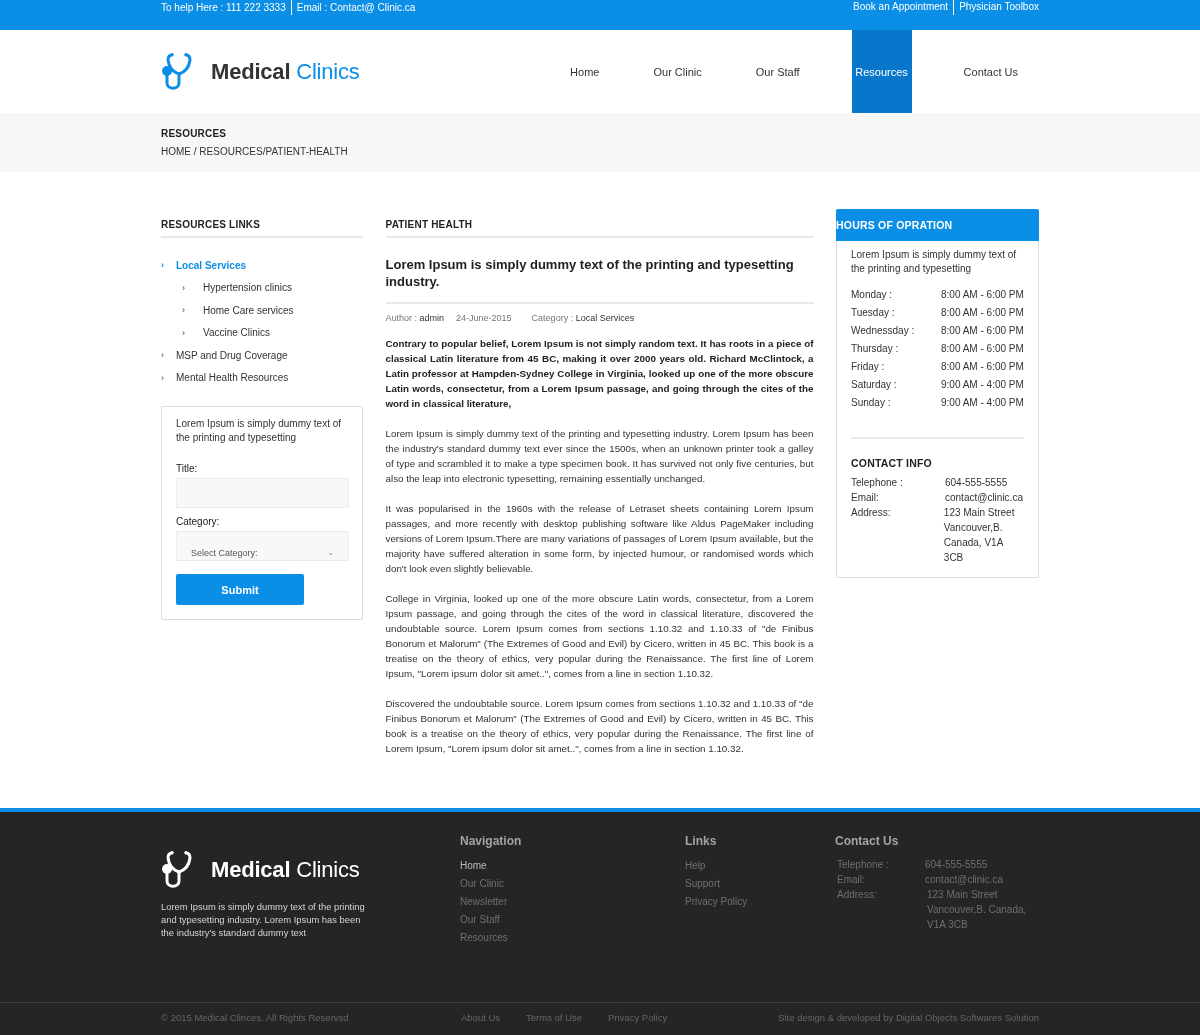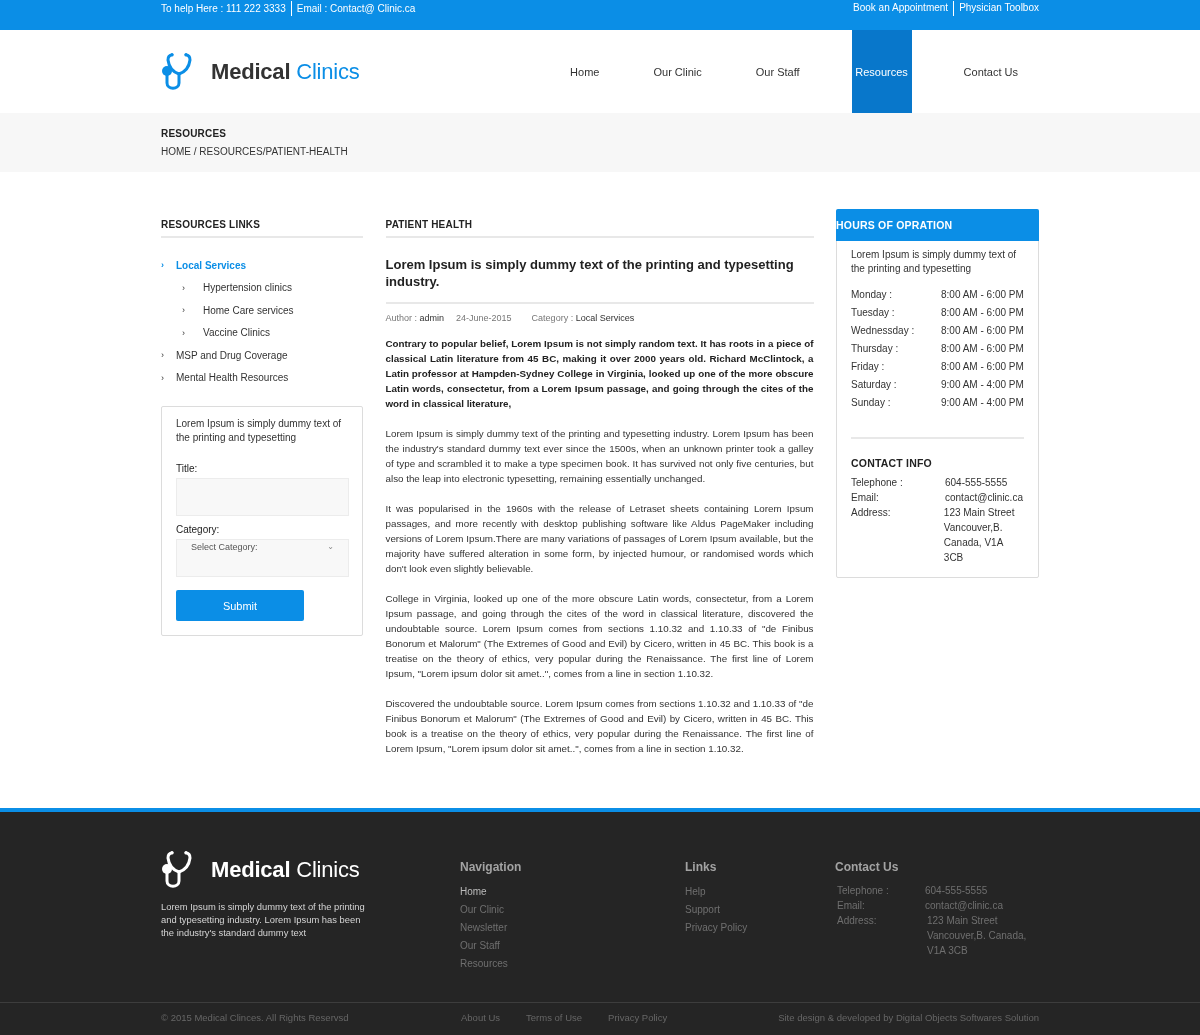--- a/index.html
+++ b/index.html
@@ -1,21 +1,21 @@
 <!DOCTYPE html>
 <html><head>
 <meta charset="utf-8">
 <style>
   * { box-sizing: border-box; margin: 0; padding: 0; }
   body { width: 1200px; height: 1035px; background: #ffffff; font-family: "Liberation Sans", "DejaVu Sans", sans-serif; color: #333; overflow: hidden; position: relative; }
   .wrap { width: 878px; margin: 0 auto; position: relative; }
 
   
   .topbar { height: 30px; background: #0b8ee6; color: #fff; font-size: 10px; }
-  .topbar .wrap { height: 16px; display: flex; align-items: center; justify-content: space-between; }
+  .topbar .wrap { height: 16px; display: flex; align-items: flex-start; justify-content: space-between; }
   .topbar .sep { display: inline-block; width: 1px; height: 15px; background: #fff; margin: 0 5px; vertical-align: middle; }
   .topbar span { vertical-align: middle; }
   .topbar a { color: #fff; text-decoration: none; }
 
   
   .header { height: 83px; background: #fff; }
   .header .wrap { height: 83px; display: flex; align-items: center; justify-content: space-between; }
   .logo { display: flex; align-items: center; }
   .logo svg { width: 36px; height: 44px; }
   .logo-text { font-size: 22px; margin-left: 14px; letter-spacing: -0.2px; }
@@ -46,22 +46,22 @@
   .links li.sub .chev { width: 21px; }
   .links li.active { color: #0b8ee6; font-weight: bold; }
   .links li.active .chev { color: #0b8ee6; }
 
   .box { border: 1px solid #dcdcdc; border-radius: 2px; background: #fff; }
   .box-head { background: #0b8ee6; color: #fff; font-size: 10.5px; font-weight: bold; height: 32px; display: flex; align-items: center; letter-spacing: 0.2px; border-radius: 2px 2px 0 0; margin: -1px -1px 0 -1px; }
   .form-box { margin-top: 17px; padding-bottom: 14px; }
   .box-body { padding: 10px 14px 0 14px; font-size: 10px; line-height: 14px; color: #333; }
   .field-label { font-size: 10px; margin-top: 17px; color: #222; }
   .field-label.second { margin-top: 7px; }
-  .input { width: 173px; height: 38px; border: 1px solid #ececec; background: #f8f8f8; margin-top: 2px; font-size: 9px; color: #555; display: flex; align-items: flex-start; justify-content: space-between; padding: 0 14px; }
-  .btn { width: 128px; height: 31px; background: #0b8ee6; color: #fff; font-weight: normal; font-size: 11px; display: flex; align-items: center; justify-content: center; margin-top: 13px; border-radius: 2px; }
+  .input { width: 173px; height: 30px; border: 1px solid #ececec; background: #f8f8f8; margin-top: 2px; font-size: 9px; color: #555; display: flex; align-items: flex-end; justify-content: space-between; padding: 0 14px; }
+  .btn { width: 128px; height: 31px; background: #0b8ee6; color: #fff; font-weight: bold; font-size: 11px; display: flex; align-items: center; justify-content: center; margin-top: 13px; border-radius: 2px; }
 
   .art-title { font-size: 13px; font-weight: bold; color: #222; line-height: 17px; margin-top: 18px; padding-bottom: 12px; border-bottom: 2px solid #e8e8e8; }
   .meta { font-size: 9px; color: #777; margin-top: 9px; display: flex; }
   .meta span b { color: #333; font-weight: normal; }
   .meta .date { margin-left: 12px; }
   .meta .cat { margin-left: 20px; }
   .para { font-size: 9.8px; line-height: 15px; color: #333; text-align: justify; margin-top: 14px; }
   .para.lead { font-weight: bold; color: #222; margin-top: 13px; }
   .para.gap { margin-top: 15px; }
 
@@ -77,21 +77,21 @@
   .ci-row .k { width: 94px; }
   .ci-rows { margin-top: 6px; }
 
   
   .footer { position: absolute; top: 808px; left: 0; width: 1200px; height: 227px; background: #252525; border-top: 4px solid #0b8ee6; }
   .footer .wrap { height: 100%; }
   .f-logo { position: absolute; left: 0; top: 36px; display: flex; align-items: center; }
   .f-logo svg { width: 36px; height: 44px; }
   .f-logo .logo-text .b, .f-logo .logo-text .c { color: #fff; }
   .f-about { position: absolute; left: 0; top: 88px; width: 210px; font-size: 9.4px; line-height: 13px; color: #d5d5d5; }
-  .f-col { position: absolute; top: 48px; }
+  .f-col { position: absolute; top: 22px; }
   .f-col h4 { font-size: 12px; color: #a3a3a3; font-weight: bold; margin-bottom: 9px; }
   .f-col .lk { font-size: 10px; color: #6f6f6f; line-height: 18px; position: relative; }
   .f-col .lk.on { color: #bbbbbb; }
   .f-contact { font-size: 10px; color: #6f6f6f; line-height: 15px; }
   .f-contact .row { display: flex; }
   .f-contact .k { width: 90px; padding-left: 2px; }
   .f-bottom { position: absolute; top: 190px; left: 0; width: 1200px; height: 1px; background: #3d3d3d; }
   .f-bar { position: absolute; top: 200px; left: 0; width: 100%; font-size: 9.5px; color: #666; display: flex; align-items: center; }
   .f-bar .mid { position: absolute; left: 300px; display: flex; }
   .f-bar .mid span { margin-right: 26px; }

